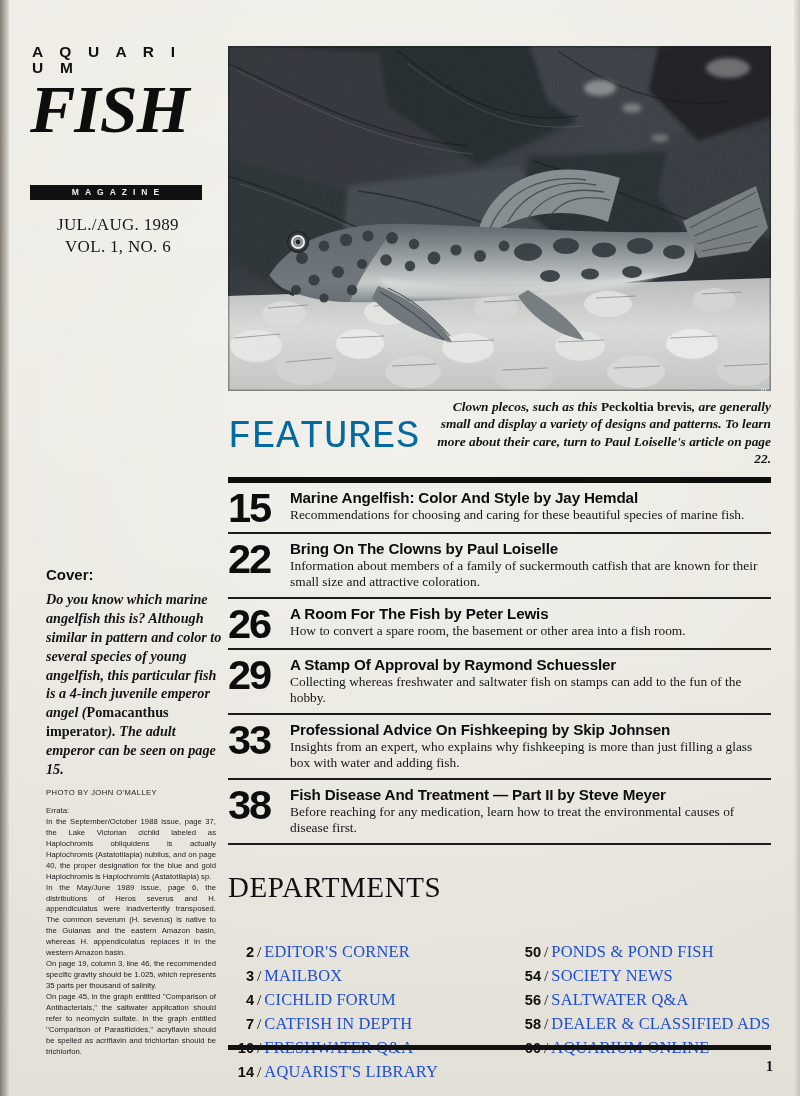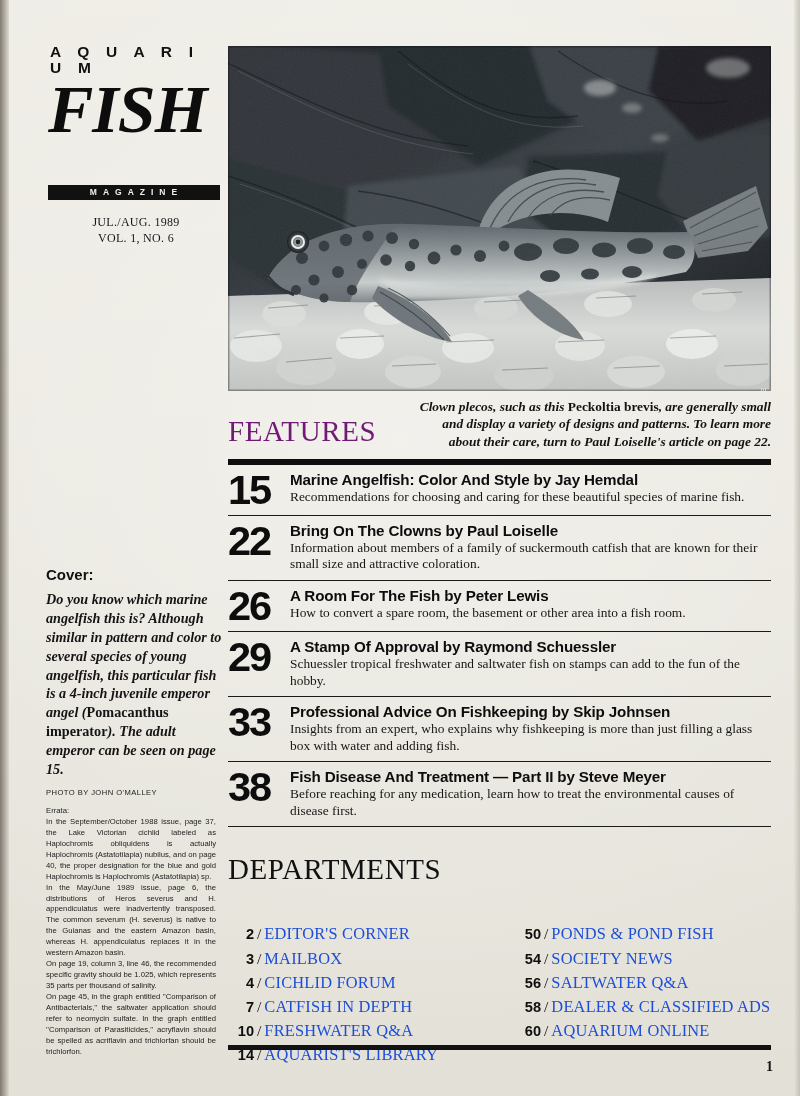--- a/index.html
+++ b/index.html
@@ -32,21 +32,21 @@
     position: absolute; inset: 0;
     background:
       radial-gradient(ellipse 120% 80% at 50% 40%, rgba(255,255,255,.35) 0%, rgba(255,255,255,0) 70%),
       linear-gradient(180deg, #efede6 0%, #e9e7df 55%, #e3e0d7 100%);
     pointer-events: none;
   }
 
   
   .left-col {
     position: absolute;
-    left: 48px; top: 44px; width: 176px;
+    left: 30px; top: 44px; width: 176px;
   }
   .masthead { width: 176px; }
   .mh-aquarium {
     font-family: "Liberation Sans", sans-serif;
     font-weight: bold;
     font-size: 15.5px;
     letter-spacing: 6.2px;
     color: #111;
     line-height: 1;
     margin-left: 2px;
@@ -75,21 +75,21 @@
     font-weight: bold;
     font-size: 8.5px;
     letter-spacing: 6px;
     color: #efefe9;
     padding-left: 5px;
   }
   .mh-date {
     text-align: center;
     margin-top: 14px;
     font-family: "Liberation Serif", serif;
-    font-size: 12px;
+    font-size: 17px;
     letter-spacing: .3px;
     line-height: 1.35;
     font-variant: small-caps;
     color: #17171a;
   }
 
   .cover-block {
     position: absolute;
     left: 46px; top: 566px; width: 182px;
   }
@@ -154,25 +154,25 @@
   .right-col {
     position: absolute;
     left: 228px; top: 398px; width: 543px;
   }
   .feat-head-row {
     display: flex;
     align-items: flex-start;
     justify-content: space-between;
   }
   .section-title {
-    font-family: Liberation Serif, serif;
-    font-size: 29px;
+    font-family: Liberation Mono, monospace;
+    font-size: 39px;
     font-variant: small-caps;
     letter-spacing: .6px;
-    color: #701a75;
+    color: #0369a1;
     line-height: 1.1;
     padding-top: 18px;
   }
   .cover-caption {
     font-family: "Liberation Serif", serif;
     font-weight: bold;
     font-style: italic;
     font-size: 13.4px;
     line-height: 1.30;
     text-align: right;
@@ -542,21 +542,21 @@
         <div class="feat-title">A Room For The Fish by Peter Lewis</div>
         <div class="feat-desc">How to convert a spare room, the basement or other area into a fish room.</div>
       </div>
     </div>
     <div class="rule-thin"></div>
 
     <div class="feature">
       <div class="feat-num">29</div>
       <div class="feat-body">
         <div class="feat-title">A Stamp Of Approval by Raymond Schuessler</div>
-        <div class="feat-desc">Schuessler tropical freshwater and saltwater fish on stamps can add to the fun of the hobby.</div>
+        <div class="feat-desc">Collecting whereas freshwater and saltwater fish on stamps can add to the fun of the hobby.</div>
       </div>
     </div>
     <div class="rule-thin"></div>
 
     <div class="feature">
       <div class="feat-num">33</div>
       <div class="feat-body">
         <div class="feat-title">Professional Advice On Fishkeeping by Skip Johnsen</div>
         <div class="feat-desc">Insights from an expert, who explains why fishkeeping is more than just filling a glass box with water and adding fish.</div>
       </div>

